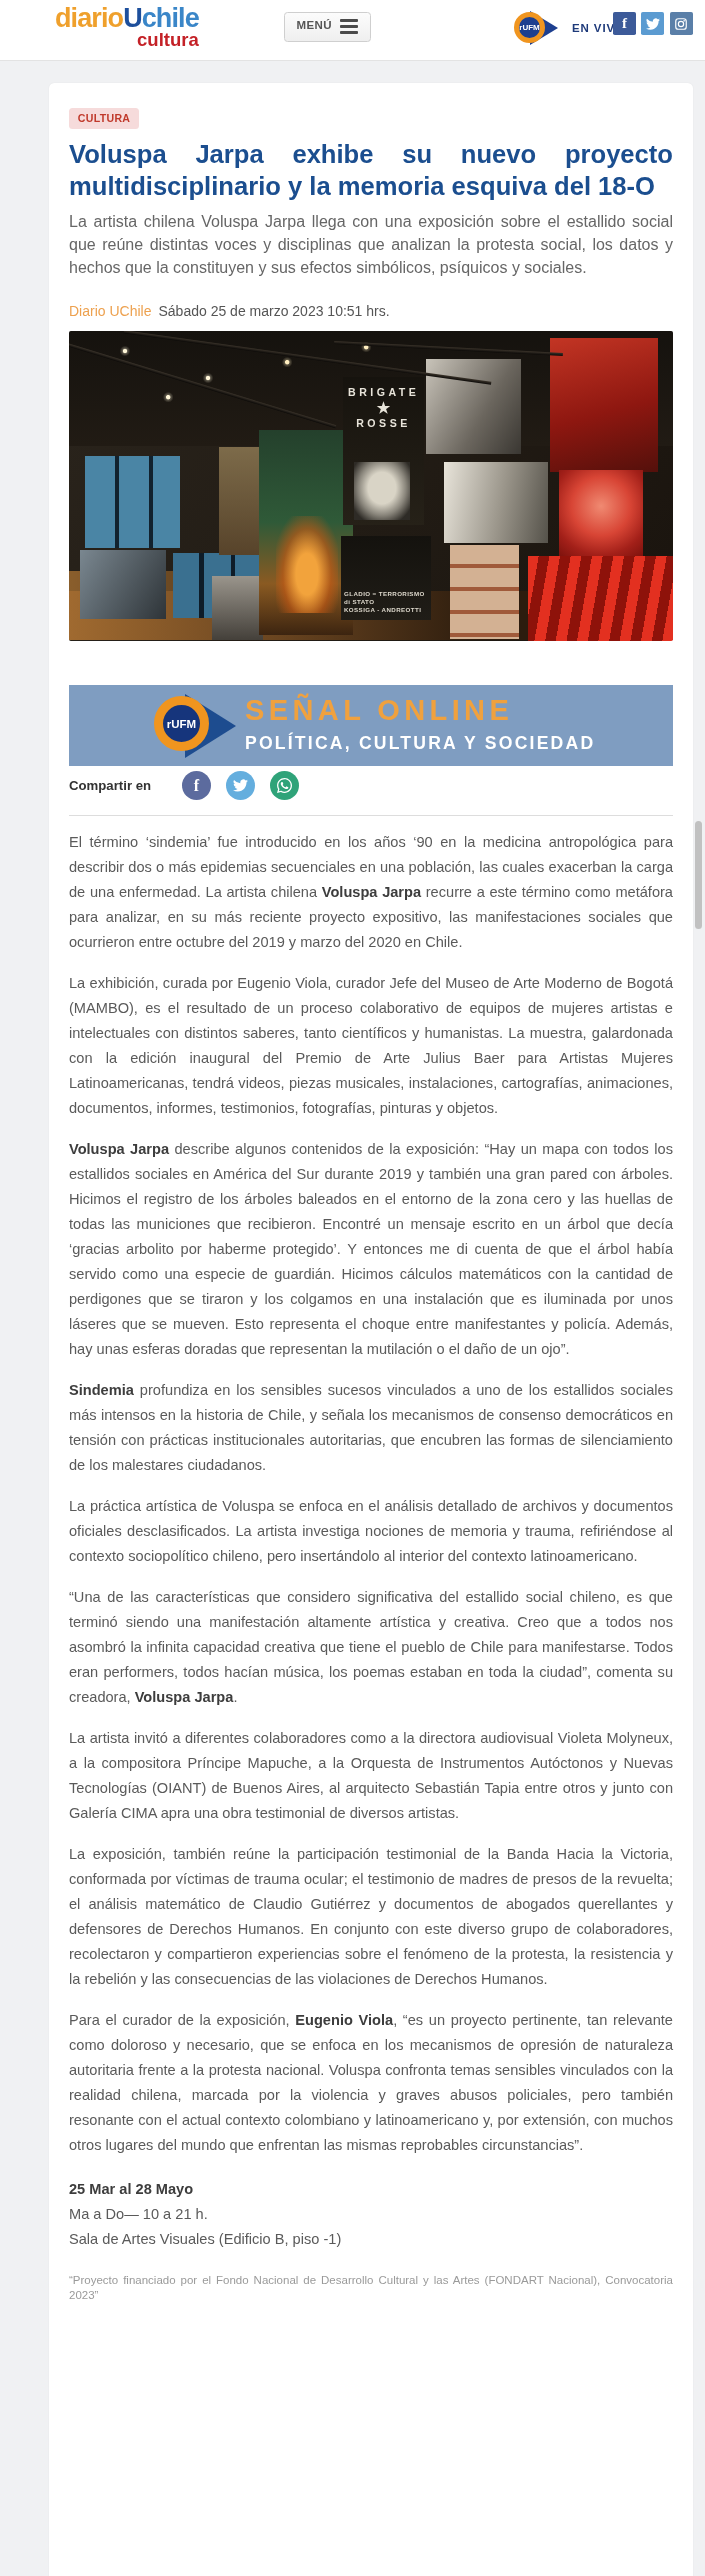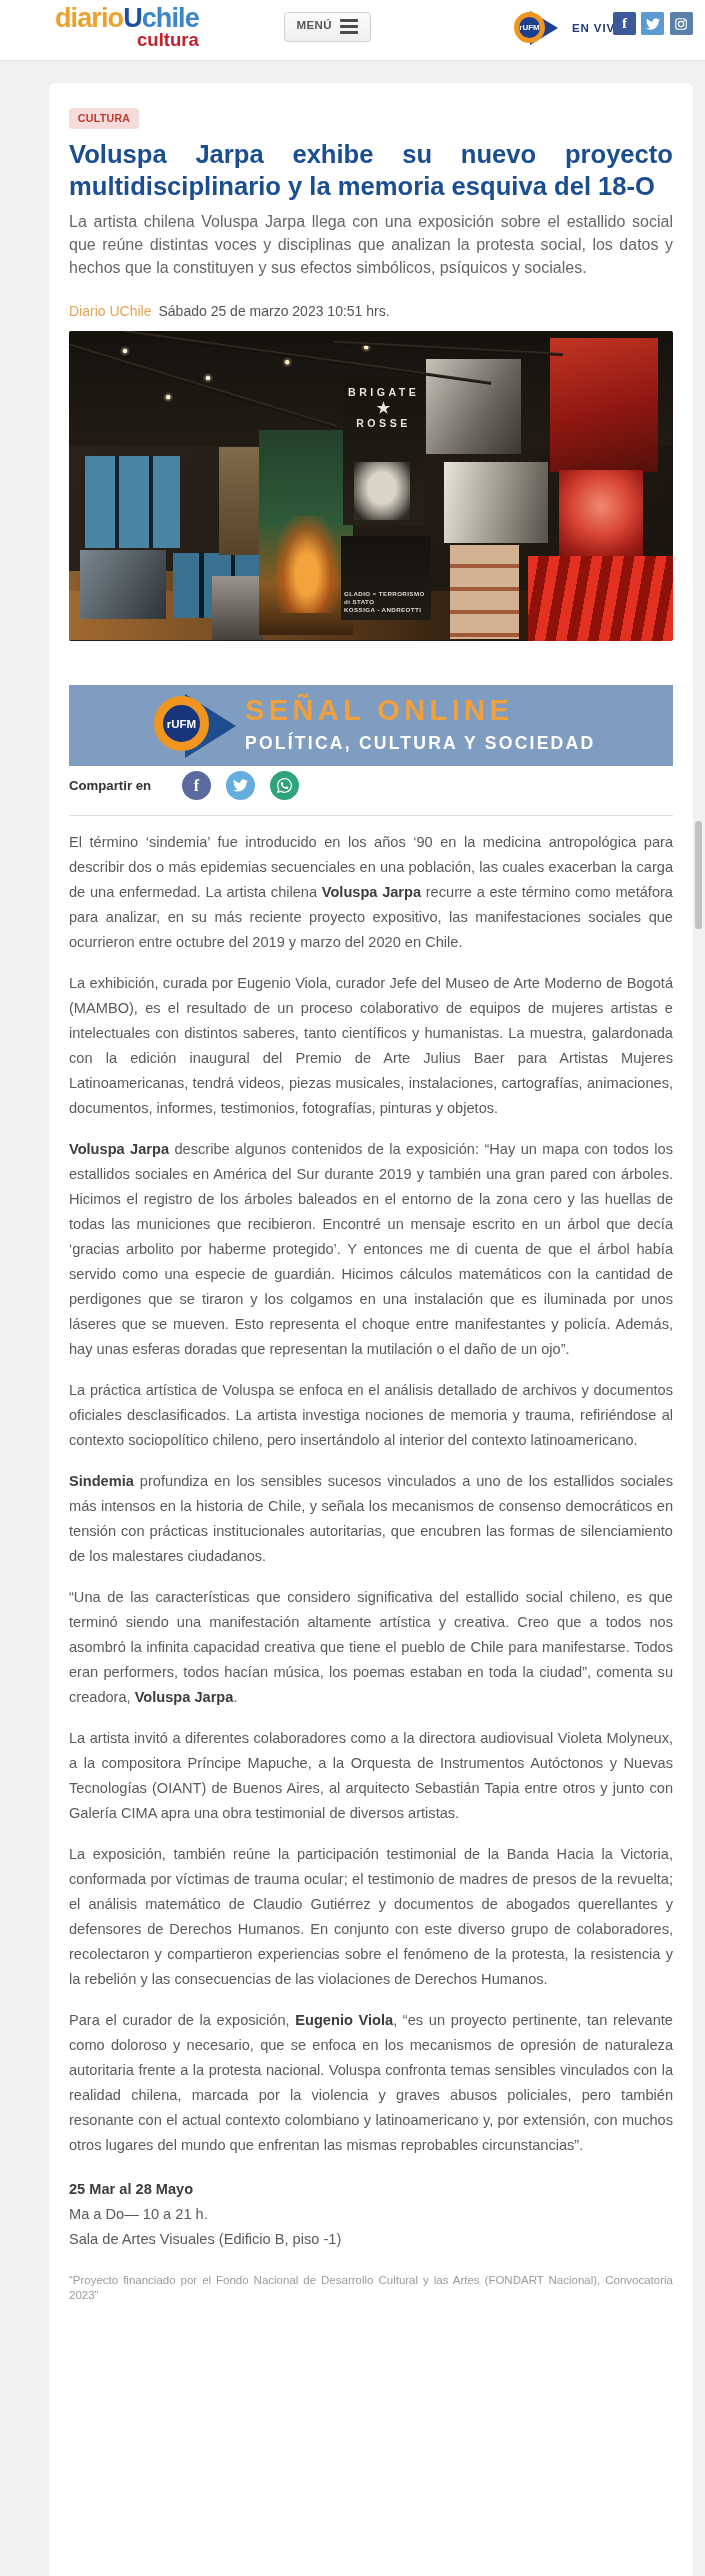--- a/index.html
+++ b/index.html
@@ -232,22 +232,22 @@
       </div>
     </div>
 
     <hr class="rule">
 
     
     <div class="article-body">
         <p class="para"><span>El término ‘sindemia’ fue introducido en los años ‘90 en la medicina antropológica para describir dos o más epidemias secuenciales en una población, las cuales exacerban la carga de una enfermedad. La artista chilena </span><strong>Voluspa Jarpa</strong><span> recurre a este término como metáfora para analizar, en su más reciente proyecto expositivo, las manifestaciones sociales que ocurrieron entre octubre del 2019 y marzo del 2020 en Chile.</span></p>
         <p class="para"><span>La exhibición, curada por Eugenio Viola, curador Jefe del Museo de Arte Moderno de Bogotá (MAMBO), es el resultado de un proceso colaborativo de equipos de mujeres artistas e intelectuales con distintos saberes, tanto científicos y humanistas. La muestra, galardonada con la edición inaugural del Premio de Arte Julius Baer para Artistas Mujeres Latinoamericanas, tendrá videos, piezas musicales, instalaciones, cartografías, animaciones, documentos, informes, testimonios, fotografías, pinturas y objetos.</span></p>
         <p class="para"><strong>Voluspa Jarpa</strong><span> describe algunos contenidos de la exposición: “Hay un mapa con todos los estallidos sociales en América del Sur durante 2019 y también una gran pared con árboles. Hicimos el registro de los árboles baleados en el entorno de la zona cero y las huellas de todas las municiones que recibieron. Encontré un mensaje escrito en un árbol que decía ‘gracias arbolito por haberme protegido’. Y entonces me di cuenta de que el árbol había servido como una especie de guardián. Hicimos cálculos matemáticos con la cantidad de perdigones que se tiraron y los colgamos en una instalación que es iluminada por unos láseres que se mueven. Esto representa el choque entre manifestantes y policía. Además, hay unas esferas doradas que representan la mutilación o el daño de un ojo”.</span></p>
+        <p class="para"><strong>Sindemia</strong><span> profundiza en los sensibles sucesos vinculados a uno de los estallidos sociales más intensos en la historia de Chile, y señala los mecanismos de consenso democráticos en tensión con prácticas institucionales autoritarias, que encubren las formas de silenciamiento de los malestares ciudadanos.</span></p>
         <p class="para"><span>La práctica artística de Voluspa se enfoca en el análisis detallado de archivos y documentos oficiales desclasificados. La artista investiga nociones de memoria y trauma, refiriéndose al contexto sociopolítico chileno, pero insertándolo al interior del contexto latinoamericano.</span></p>
-        <p class="para"><strong>Sindemia</strong><span> profundiza en los sensibles sucesos vinculados a uno de los estallidos sociales más intensos en la historia de Chile, y señala los mecanismos de consenso democráticos en tensión con prácticas institucionales autoritarias, que encubren las formas de silenciamiento de los malestares ciudadanos.</span></p>
         <p class="para"><span>“Una de las características que considero significativa del estallido social chileno, es que terminó siendo una manifestación altamente artística y creativa. Creo que a todos nos asombró la infinita capacidad creativa que tiene el pueblo de Chile para manifestarse. Todos eran performers, todos hacían música, los poemas estaban en toda la ciudad”, comenta su creadora, </span><strong>Voluspa Jarpa</strong><span>.</span></p>
         <p class="para"><span>La artista invitó a diferentes colaboradores como a la directora audiovisual Violeta Molyneux, a la compositora Príncipe Mapuche, a la Orquesta de Instrumentos Autóctonos y Nuevas Tecnologías (OIANT) de Buenos Aires, al arquitecto Sebastián Tapia entre otros y junto con Galería CIMA apra una obra testimonial de diversos artistas.</span></p>
         <p class="para"><span>La exposición, también reúne la participación testimonial de la Banda Hacia la Victoria, conformada por víctimas de trauma ocular; el testimonio de madres de presos de la revuelta; el análisis matemático de Claudio Gutiérrez y documentos de abogados querellantes y defensores de Derechos Humanos. En conjunto con este diverso grupo de colaboradores, recolectaron y compartieron experiencias sobre el fenómeno de la protesta, la resistencia y la rebelión y las consecuencias de las violaciones de Derechos Humanos.</span></p>
         <p class="para"><span>Para el curador de la exposición, </span><strong>Eugenio Viola</strong><span>, “es un proyecto pertinente, tan relevante como doloroso y necesario, que se enfoca en los mecanismos de opresión de naturaleza autoritaria frente a la protesta nacional. Voluspa confronta temas sensibles vinculados con la realidad chilena, marcada por la violencia y graves abusos policiales, pero también resonante con el actual contexto colombiano y latinoamericano y, por extensión, con muchos otros lugares del mundo que enfrentan las mismas reprobables circunstancias”.</span></p>
       </div>
 
     
     <div class="event-info">
         <p class="event-line bold">25 Mar al 28 Mayo</p>
         <p class="event-line">Ma a Do— 10 a 21 h.</p>

